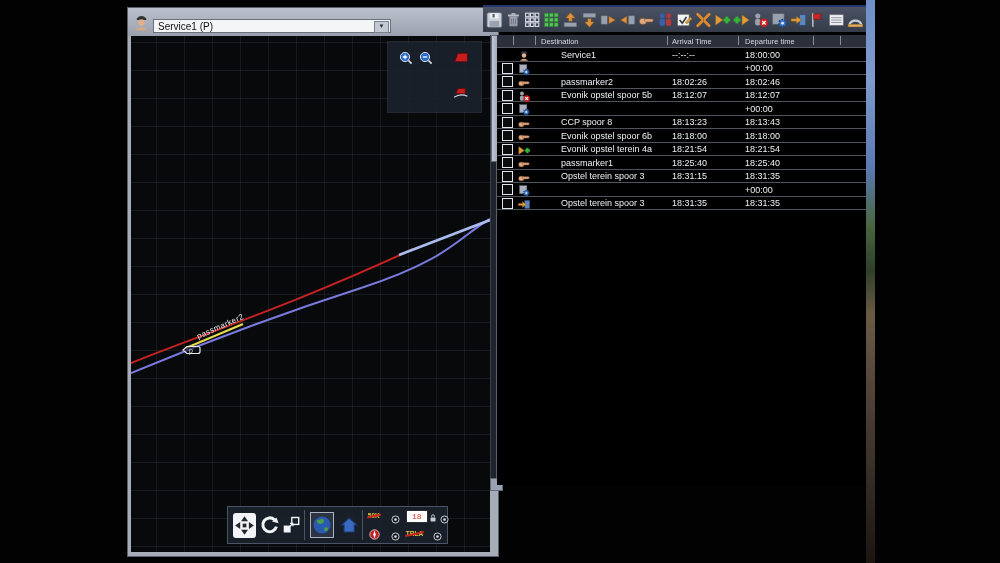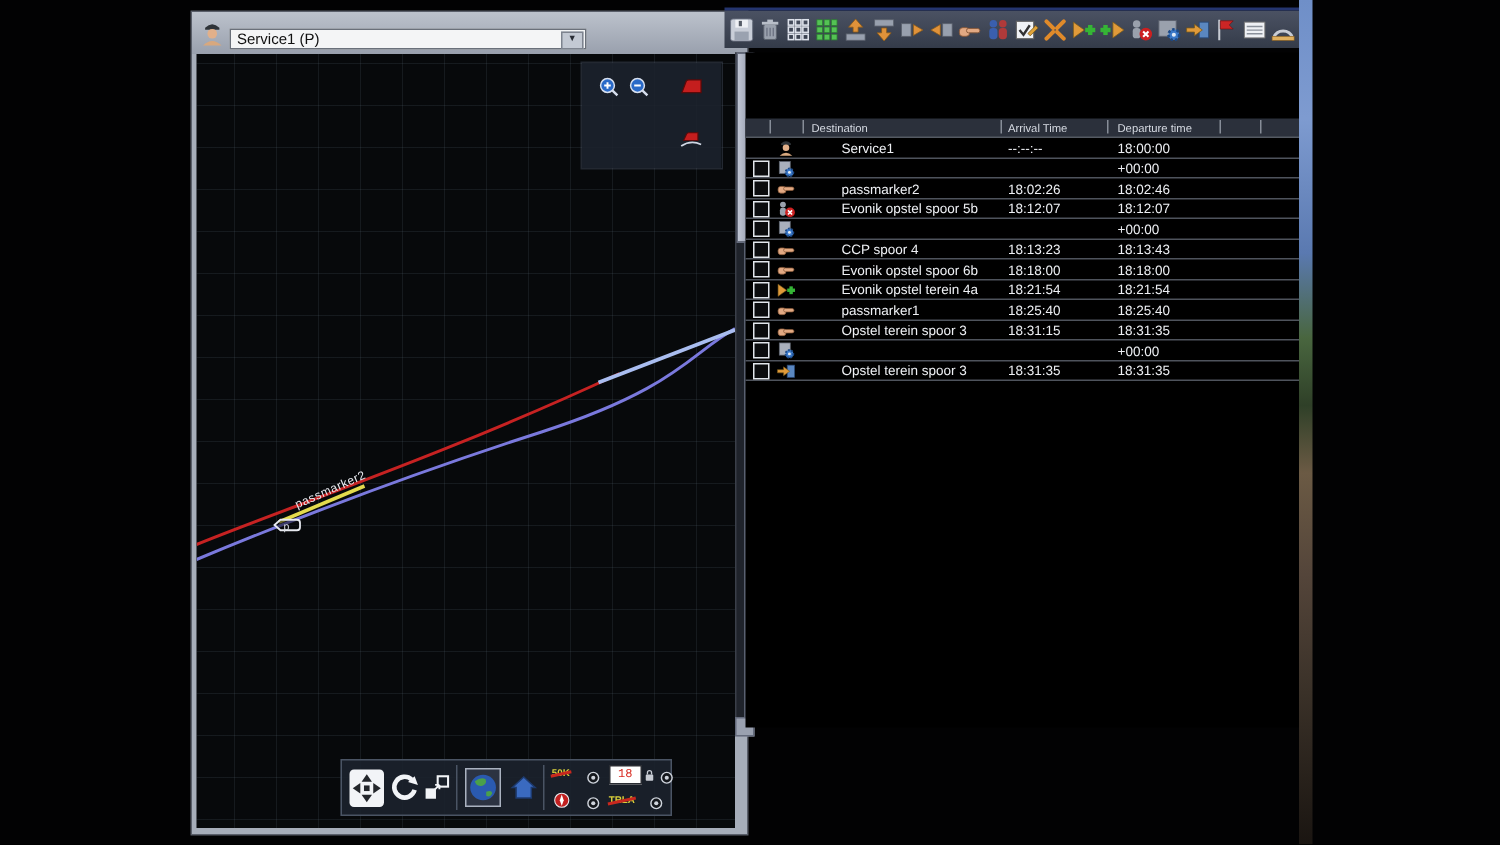--- a/index.html
+++ b/index.html
@@ -53,21 +53,21 @@
   .radio{position:absolute;width:11px;height:11px;}
   .tgl{position:absolute;}
 
   
   .sched-toolbar{position:absolute;left:483px;top:5px;width:383px;height:27px;
      background:linear-gradient(#4b5263,#343b49);border-top:2px solid #25356f;
      display:flex;align-items:center;padding-left:3px;box-sizing:border-box;}
   .tb-btn{width:17px;height:18px;margin-right:2.2px;display:flex;align-items:center;
      justify-content:center;}
   .sched-table{position:absolute;left:497px;top:35px;width:369px;height:450px;background:#000;}
-  .thead{position:relative;height:12px;background:#2b303b;border-bottom:1px solid #555a63;margin-top:44px;}
+  .thead{position:relative;height:12px;background:#2b303b;border-bottom:1px solid #555a63;}
   .th{position:absolute;top:2px;font-size:7.5px;color:#d6dae2;}
   .th-sep{position:absolute;top:1px;width:1px;height:9px;background:#878d98;}
   .rows{position:relative;}
   .srow{position:relative;height:13.5px;border-bottom:1px solid #4e535c;box-sizing:border-box;}
   .srow .cb{position:absolute;left:5px;top:1px;width:9px;height:9px;border:1px solid #e2e6ec;
      background:#0b0c0e;}
   .srow .ric{position:absolute;left:20px;top:0px;width:14px;height:13px;}
   .cell{position:absolute;top:1.5px;font-size:9px;color:#eef0f4;white-space:nowrap;}
   .c-dest{left:44px;margin-left:20px;} .c-arr{left:175px;} .c-dep{left:248px;text-align:right;}
   
@@ -447,21 +447,21 @@
           <span class="cell c-dep">+00:00</span>
         </div>
         <div class="srow">
           <div class="cb"></div>
           <span class="ric"><svg width="100%" height="100%" viewBox="0 0 16 16">
               <g fill="#e2a983" stroke="#8a5a3a" stroke-width=".6">
                 <rect x="1.5" y="6.5" width="6.5" height="5.5" rx="2.2"></rect>
                 <rect x="6" y="7" width="8.5" height="2.8" rx="1.4"></rect>
               </g>
             </svg></span>
-          <span class="cell c-dest">CCP spoor 4</span>
+          <span class="cell c-dest">CCP spoor 8</span>
           <span class="cell c-arr">18:13:23</span>
           <span class="cell c-dep">18:13:43</span>
         </div>
         <div class="srow">
           <div class="cb"></div>
           <span class="ric"><svg width="100%" height="100%" viewBox="0 0 16 16">
               <g fill="#e2a983" stroke="#8a5a3a" stroke-width=".6">
                 <rect x="1.5" y="6.5" width="6.5" height="5.5" rx="2.2"></rect>
                 <rect x="6" y="7" width="8.5" height="2.8" rx="1.4"></rect>
               </g>

